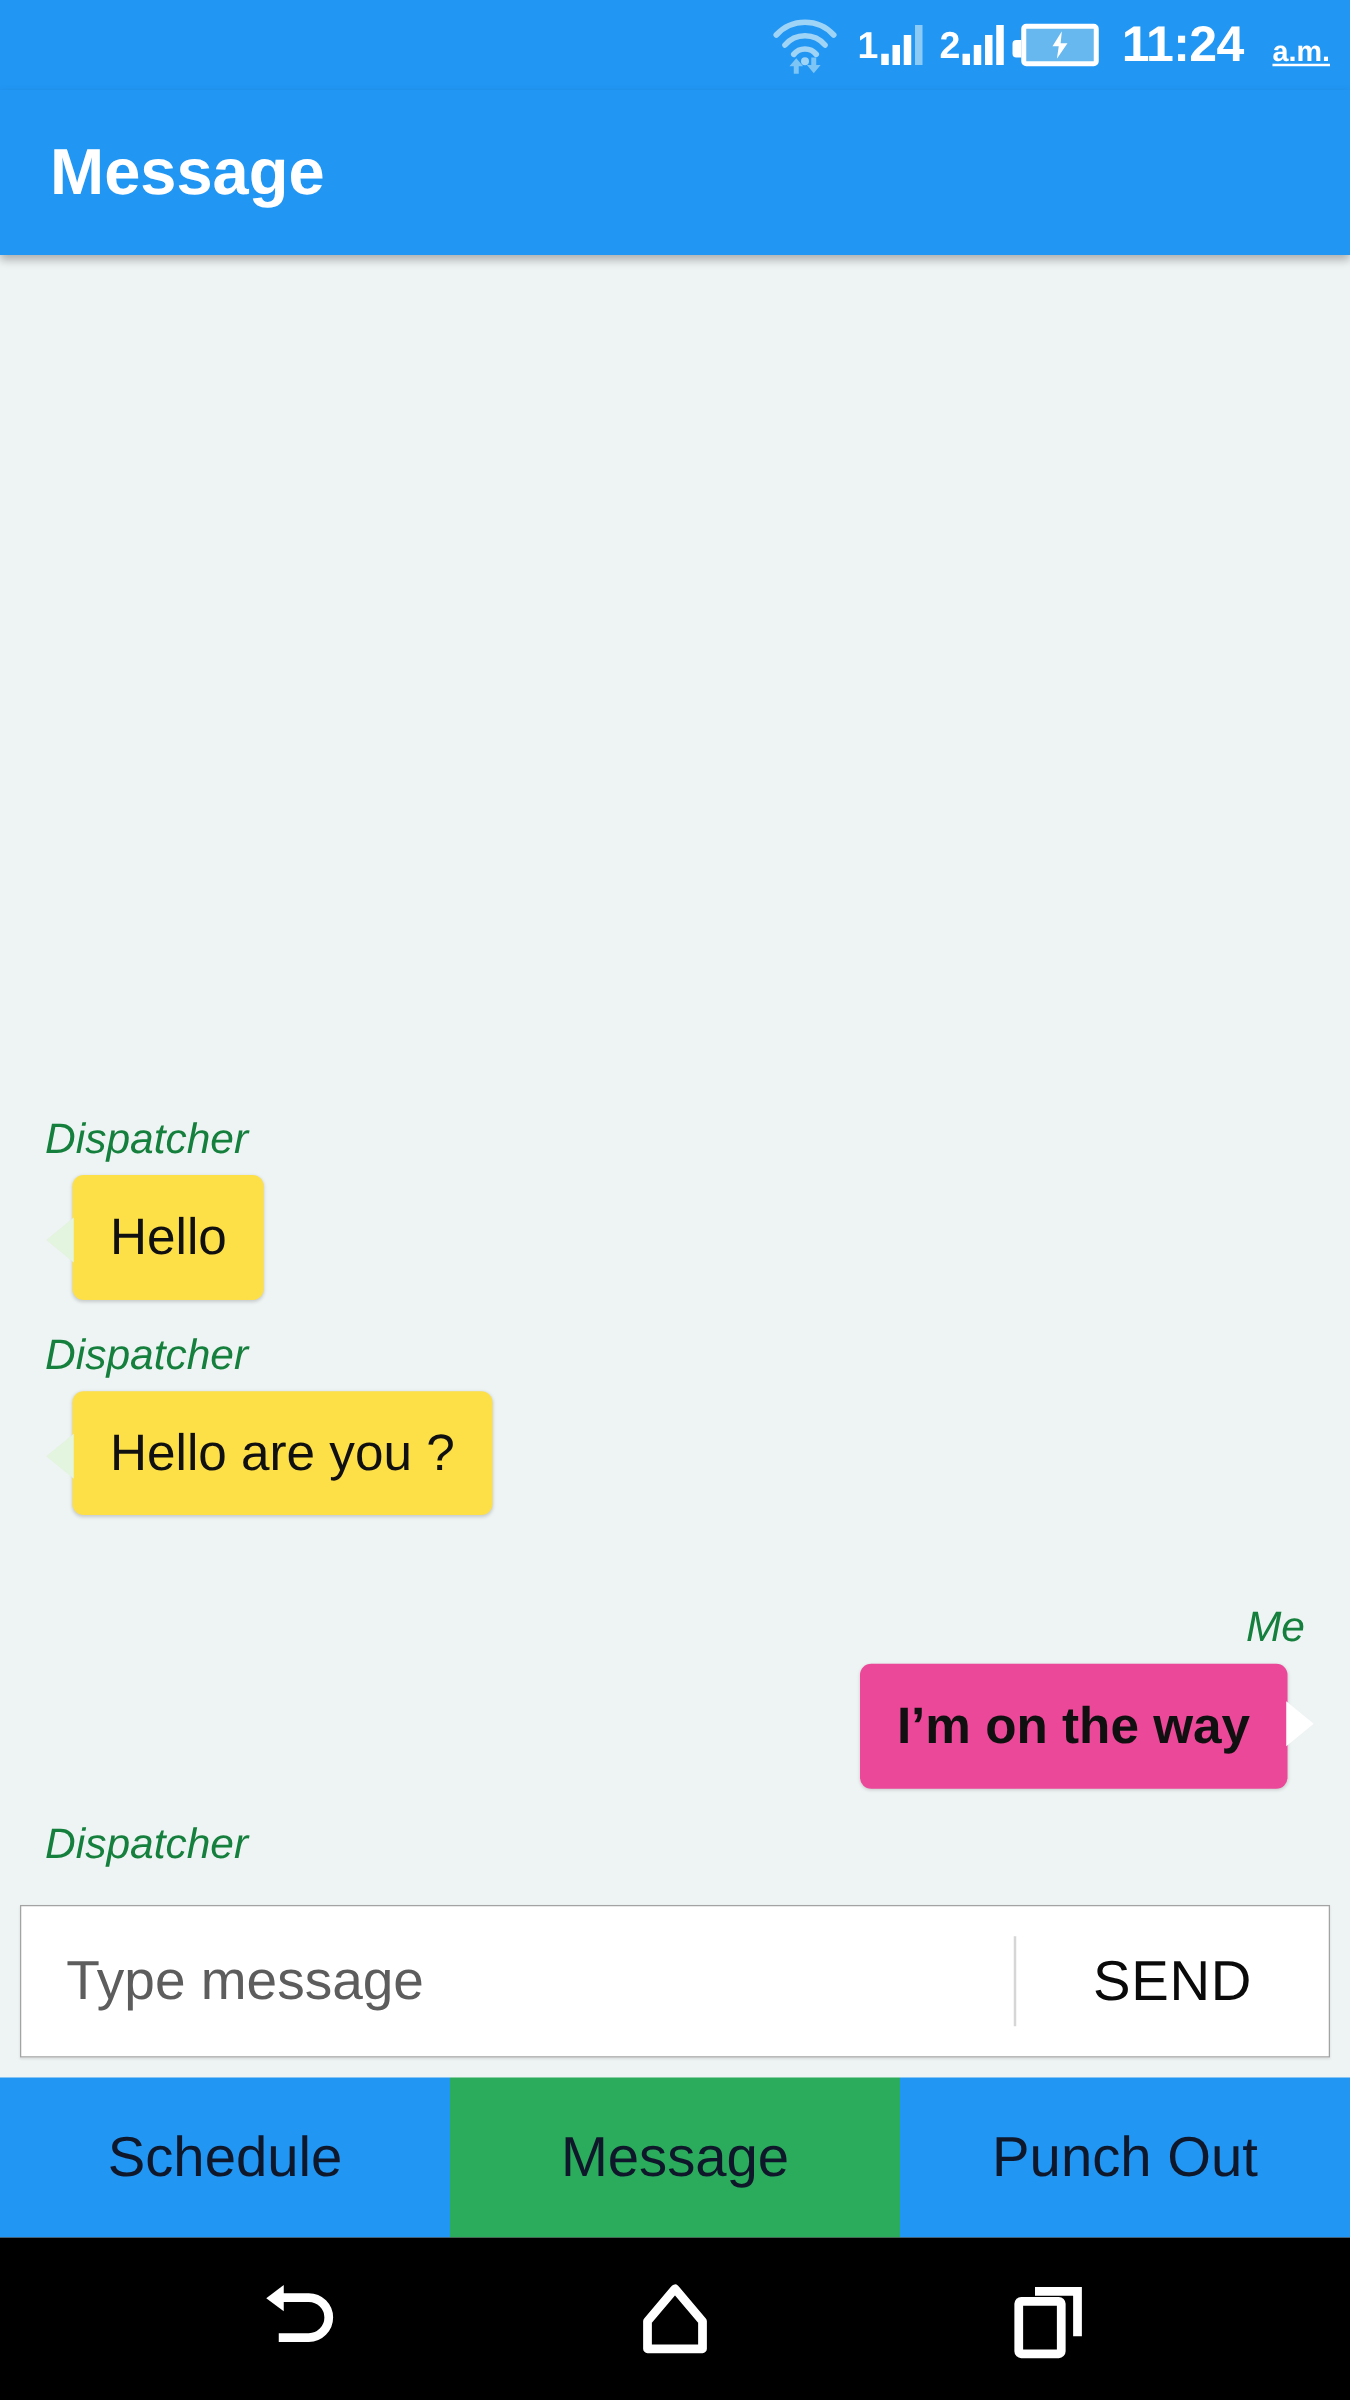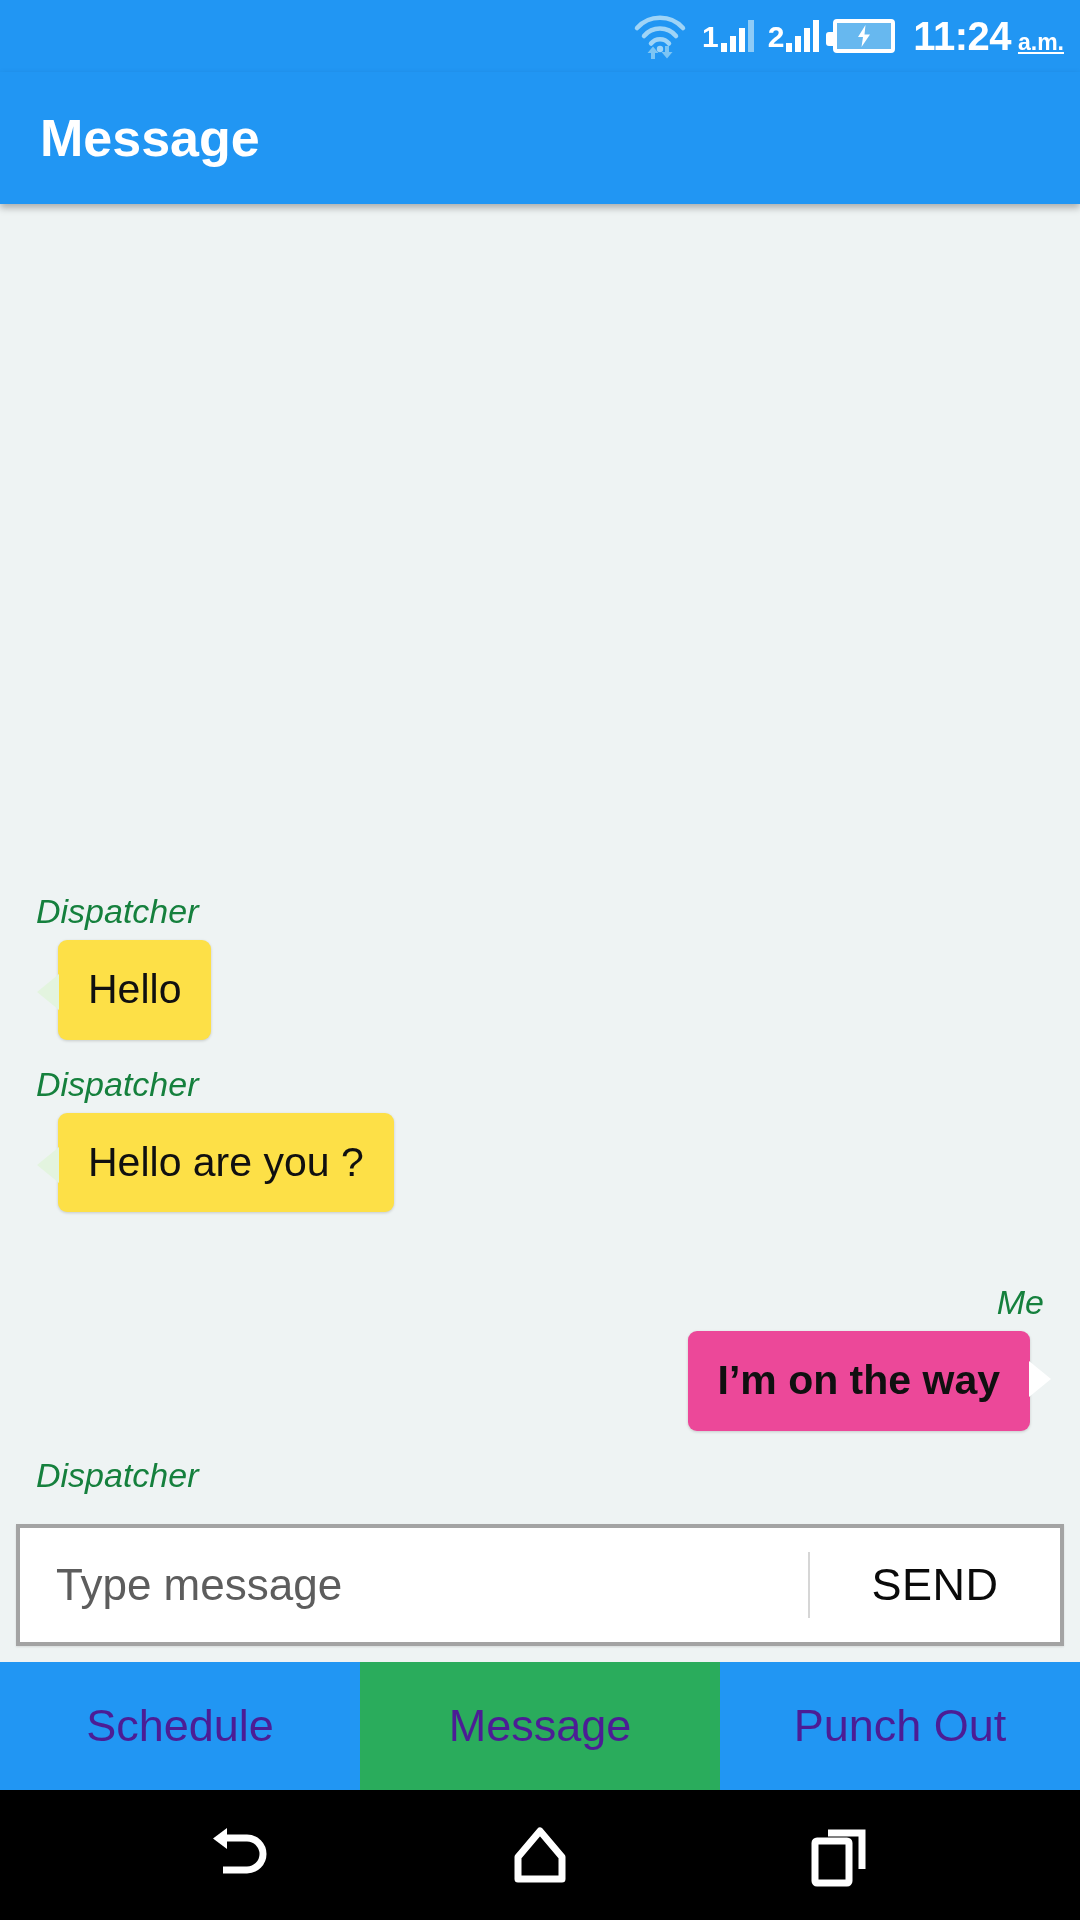--- a/index.html
+++ b/index.html
@@ -48,21 +48,21 @@
     background:#67b8ef;
     display:flex; align-items:center; justify-content:center;
   }
   .battery::before {
     content:""; position:absolute; left:-11px; top:9px;
     width:7px; height:14px; background:#fff; border-radius:3px 0 0 3px;
   }
   .bolt { width:16px; height:22px; }
 
   .clock {
-    display:flex; align-items:baseline; gap:7px;
+    display:flex; align-items:baseline; gap:23px;
     color:#fff; margin-left:4px;
   }
   .clock .hm { font-size:40px; font-weight:700; letter-spacing:-0.5px; }
   .clock .ampm { font-size:23px; font-weight:700;text-decoration:underline; }
 
   
   .appbar {
     height:132px; flex:0 0 132px;
     background:#2196f3;
     display:flex; align-items:center;
@@ -121,21 +121,21 @@
     border-top:18px solid transparent;
     border-bottom:18px solid transparent;
     border-left:22px solid #ffffff;
   }
 
   
   .composer {
     flex:0 0 122px;
     margin:14px 16px 16px 16px;
     background:#fff;
-    border:4px solid #a3a3a3;
+    border:1px solid #a3a3a3;
     display:flex; align-items:stretch;
     box-shadow:0 1px 2px rgba(0,0,0,.10);
   }
   .composer .field {
     flex:1 1 auto;
     display:flex; align-items:center;
     padding-left:36px;
   }
   .composer .field span {
     font-size:44px; color:#5d5d5d;
@@ -151,21 +151,21 @@
   }
 
   
   .tabbar {
     flex:0 0 128px;
     display:flex;
   }
   .tab {
     flex:1 1 0;
     display:flex; align-items:center; justify-content:center;
-    color:#4c1d95; font-size:45px;
+    color:#0f172a; font-size:45px;
     cursor:pointer; user-select:none;
   }
   .tab.blue   { background:#2196f3; }
   .tab.green  { background:#2aac5c; }
 
   
   .navbar {
     flex:0 0 130px;
     background:#000;
     display:flex; align-items:center; justify-content:space-around;

